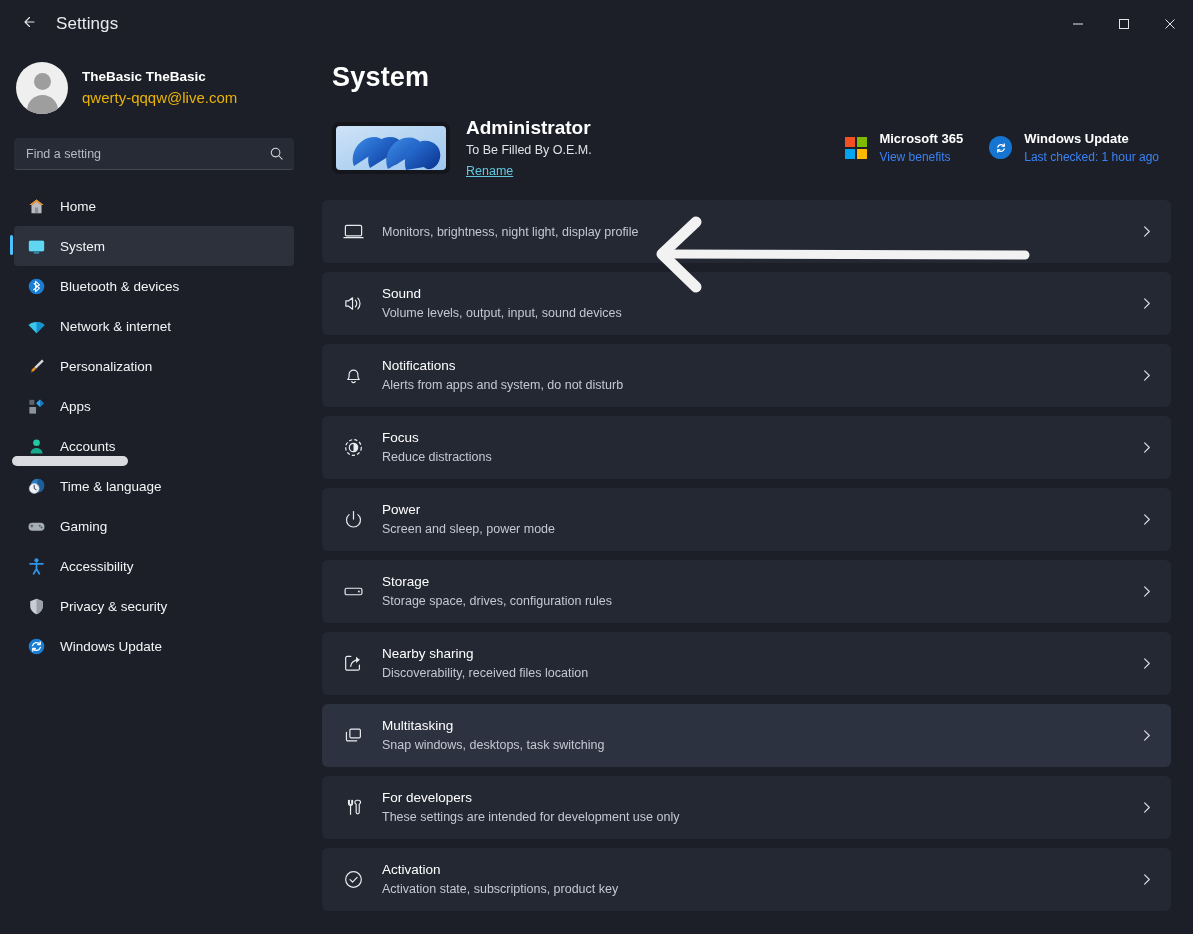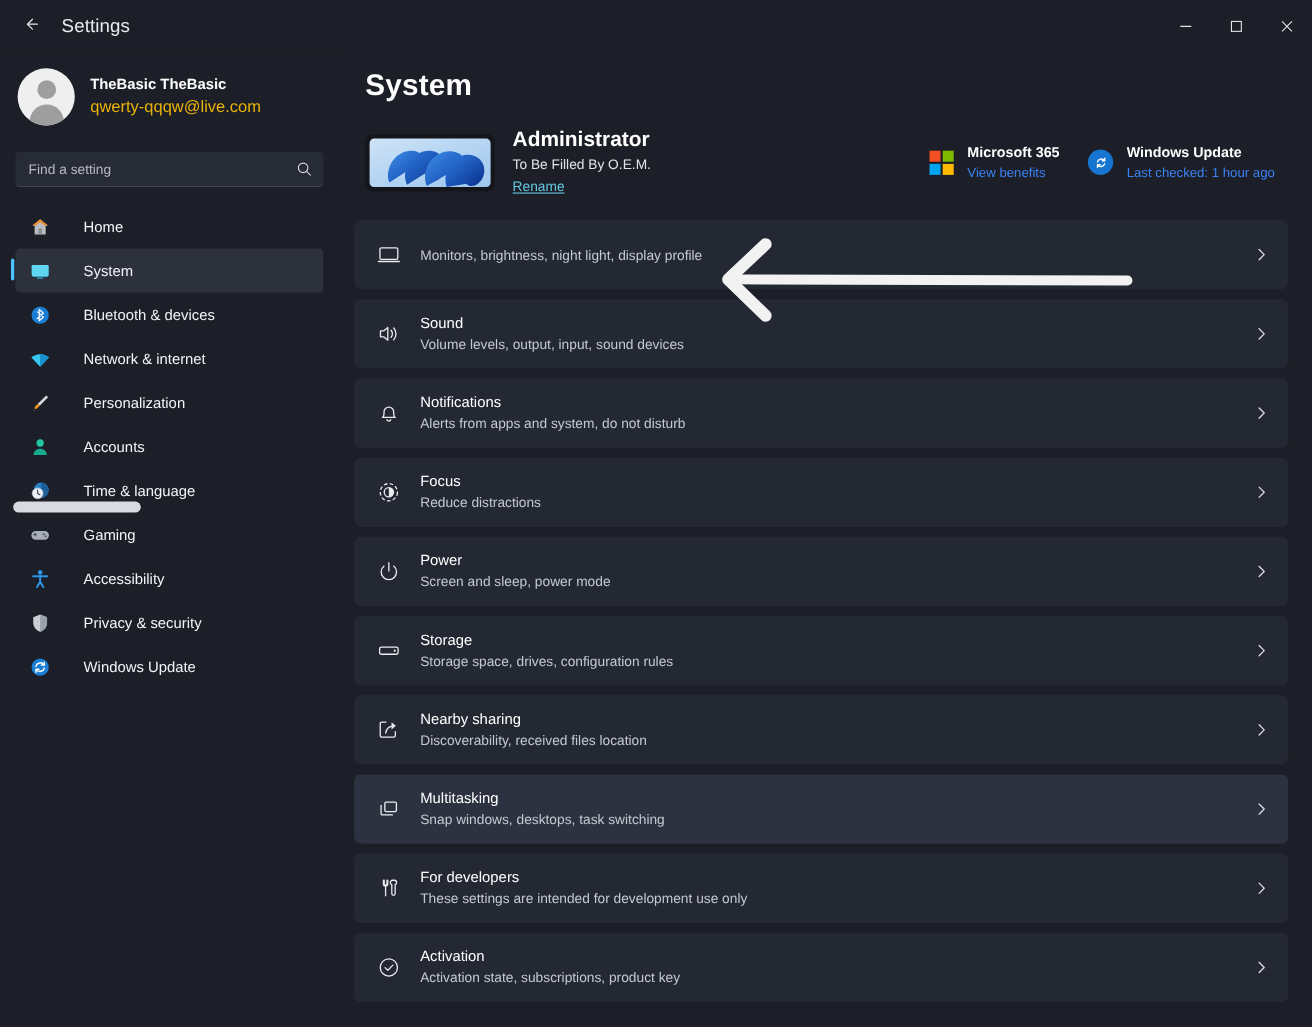--- a/index.html
+++ b/index.html
@@ -114,21 +114,21 @@
   }
   .searchbox input::placeholder { color: #b6bac3; }
   .search-icon { color: #d5d8de; display: flex; }
 
   .nav { margin-top: 16px; position: relative; }
   .nav-item {
     height: 40px;
     margin: 0 16px 0 14px;
     display: flex;
     align-items: center;
-    gap: 30px;
+    gap: 14px;
     padding-left: 12px;
     border-radius: 4px;
     position: relative;
   }
   .nav-item.selected { background: #2c313c; }
   .nav-item.selected::before {
     content: "";
     position: absolute;
     left: -4px; top: 9px;
     width: 3px; height: 20px;
@@ -367,20 +367,31 @@
         <span class="nav-icon">
           <svg width="19" height="19" viewBox="0 0 20 20">
             <path d="M15.8 2.6l1.8 1.8-8 8-1.8-1.8z" fill="#d8dade"></path>
             <path d="M7.8 10.6l1.8 1.8-2.9 2.9-2.1.3.3-2.1z" fill="#f0921e"></path>
             <path d="M4.6 16.2l-1.1 1.3 1.4-.8z" fill="#c8cbd1"></path>
           </svg>
         </span>
         <span class="nav-label">Personalization</span>
       </div>
 
+      <div class="nav-item">
+        <span class="nav-icon">
+          <svg width="19" height="19" viewBox="0 0 20 20">
+            <rect x="2.5" y="10.5" width="7" height="7" fill="#8d939b"></rect>
+            <rect x="2.5" y="3" width="5.2" height="5.2" fill="#5f666f"></rect>
+            <path d="M13.6 2.6l4 4-4 4-4-4z" fill="#2fa8e8"></path>
+            <path d="M13.6 2.6l4 4-4 4z" fill="#1878c4"></path>
+          </svg>
+        </span>
+        <span class="nav-label">Apps</span>
+      </div>
 
       <div class="nav-item">
         <span class="nav-icon">
           <svg width="19" height="19" viewBox="0 0 20 20">
             <circle cx="10" cy="6" r="3.5" fill="#23c9a6"></circle>
             <path d="M3.7 17.4c0-3.5 2.8-5.8 6.3-5.8s6.3 2.3 6.3 5.8z" fill="#18a98c"></path>
           </svg>
         </span>
         <span class="nav-label">Accounts</span>
       </div>

